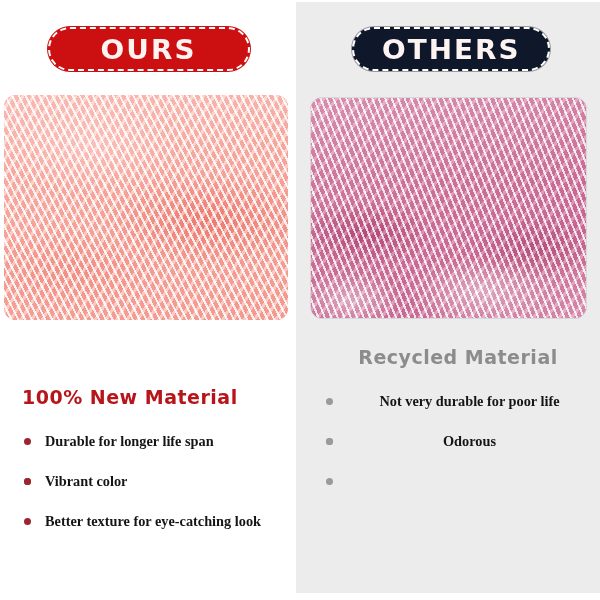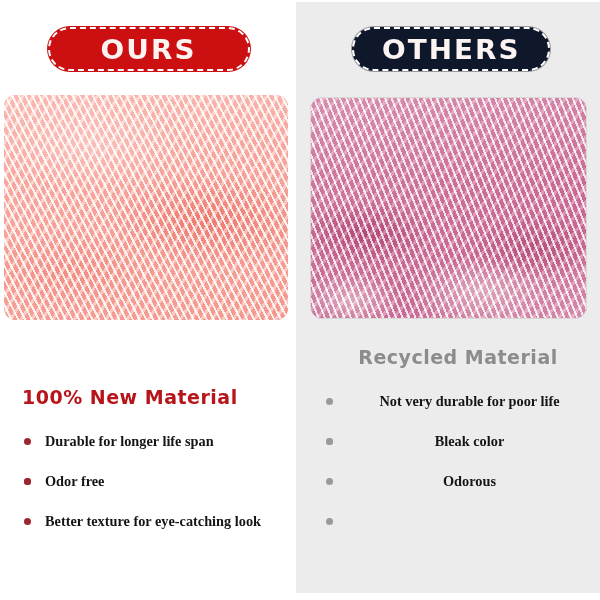--- a/index.html
+++ b/index.html
@@ -202,21 +202,21 @@
       <ul class="feature-list list-ours">
         <li>
           <span class="dot"></span>
           <span>Durable for longer life span</span>
         </li>
         <li>
           <span class="dot"></span>
         </li>
         <li>
           <span class="dot"></span>
-          <span>Odor free</span>
+          <span>Vibrant color</span>
         </li>
         <li>
           <span class="dot"></span>
           <span>Better texture for eye-catching look</span>
         </li>
       </ul>
     </div>
   </div>
 
   <div class="panel panel-right">
@@ -236,24 +236,20 @@
       <ul class="feature-list list-others">
         <li>
           <span class="dot"></span>
           <span>Not very durable for poor life</span>
         </li>
         <li>
           <span class="dot"></span>
         </li>
         <li>
           <span class="dot"></span>
-          <span>Bleak color</span>
-        </li>
-        <li>
-          <span class="dot"></span>
           <span>Odorous</span>
         </li>
         <li>
           <span class="dot"></span>
         </li>
       </ul>
     </div>
   </div>
 
 </div>

